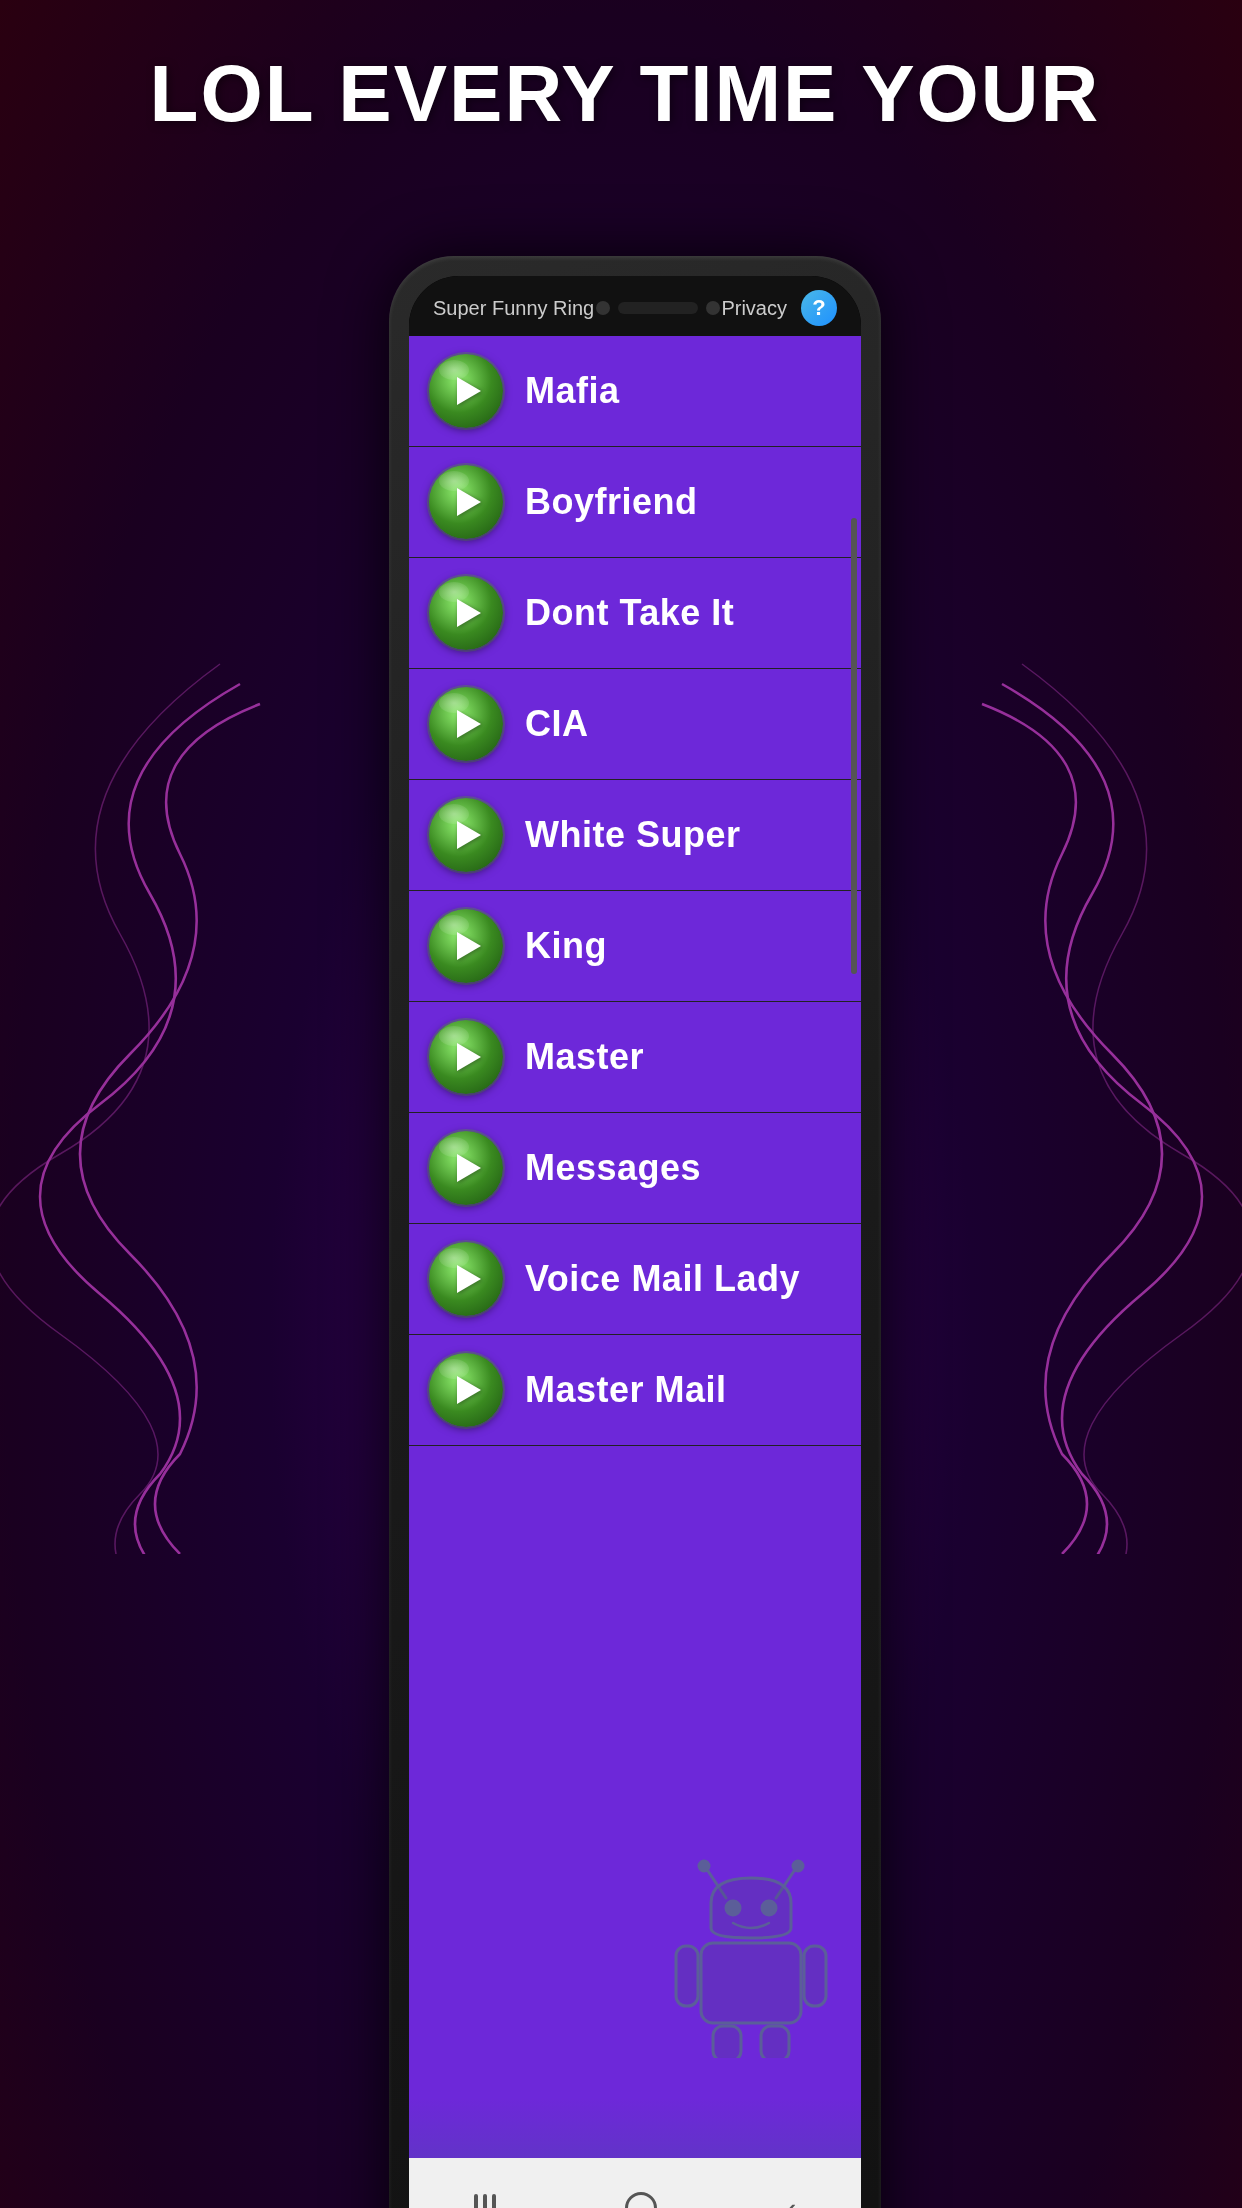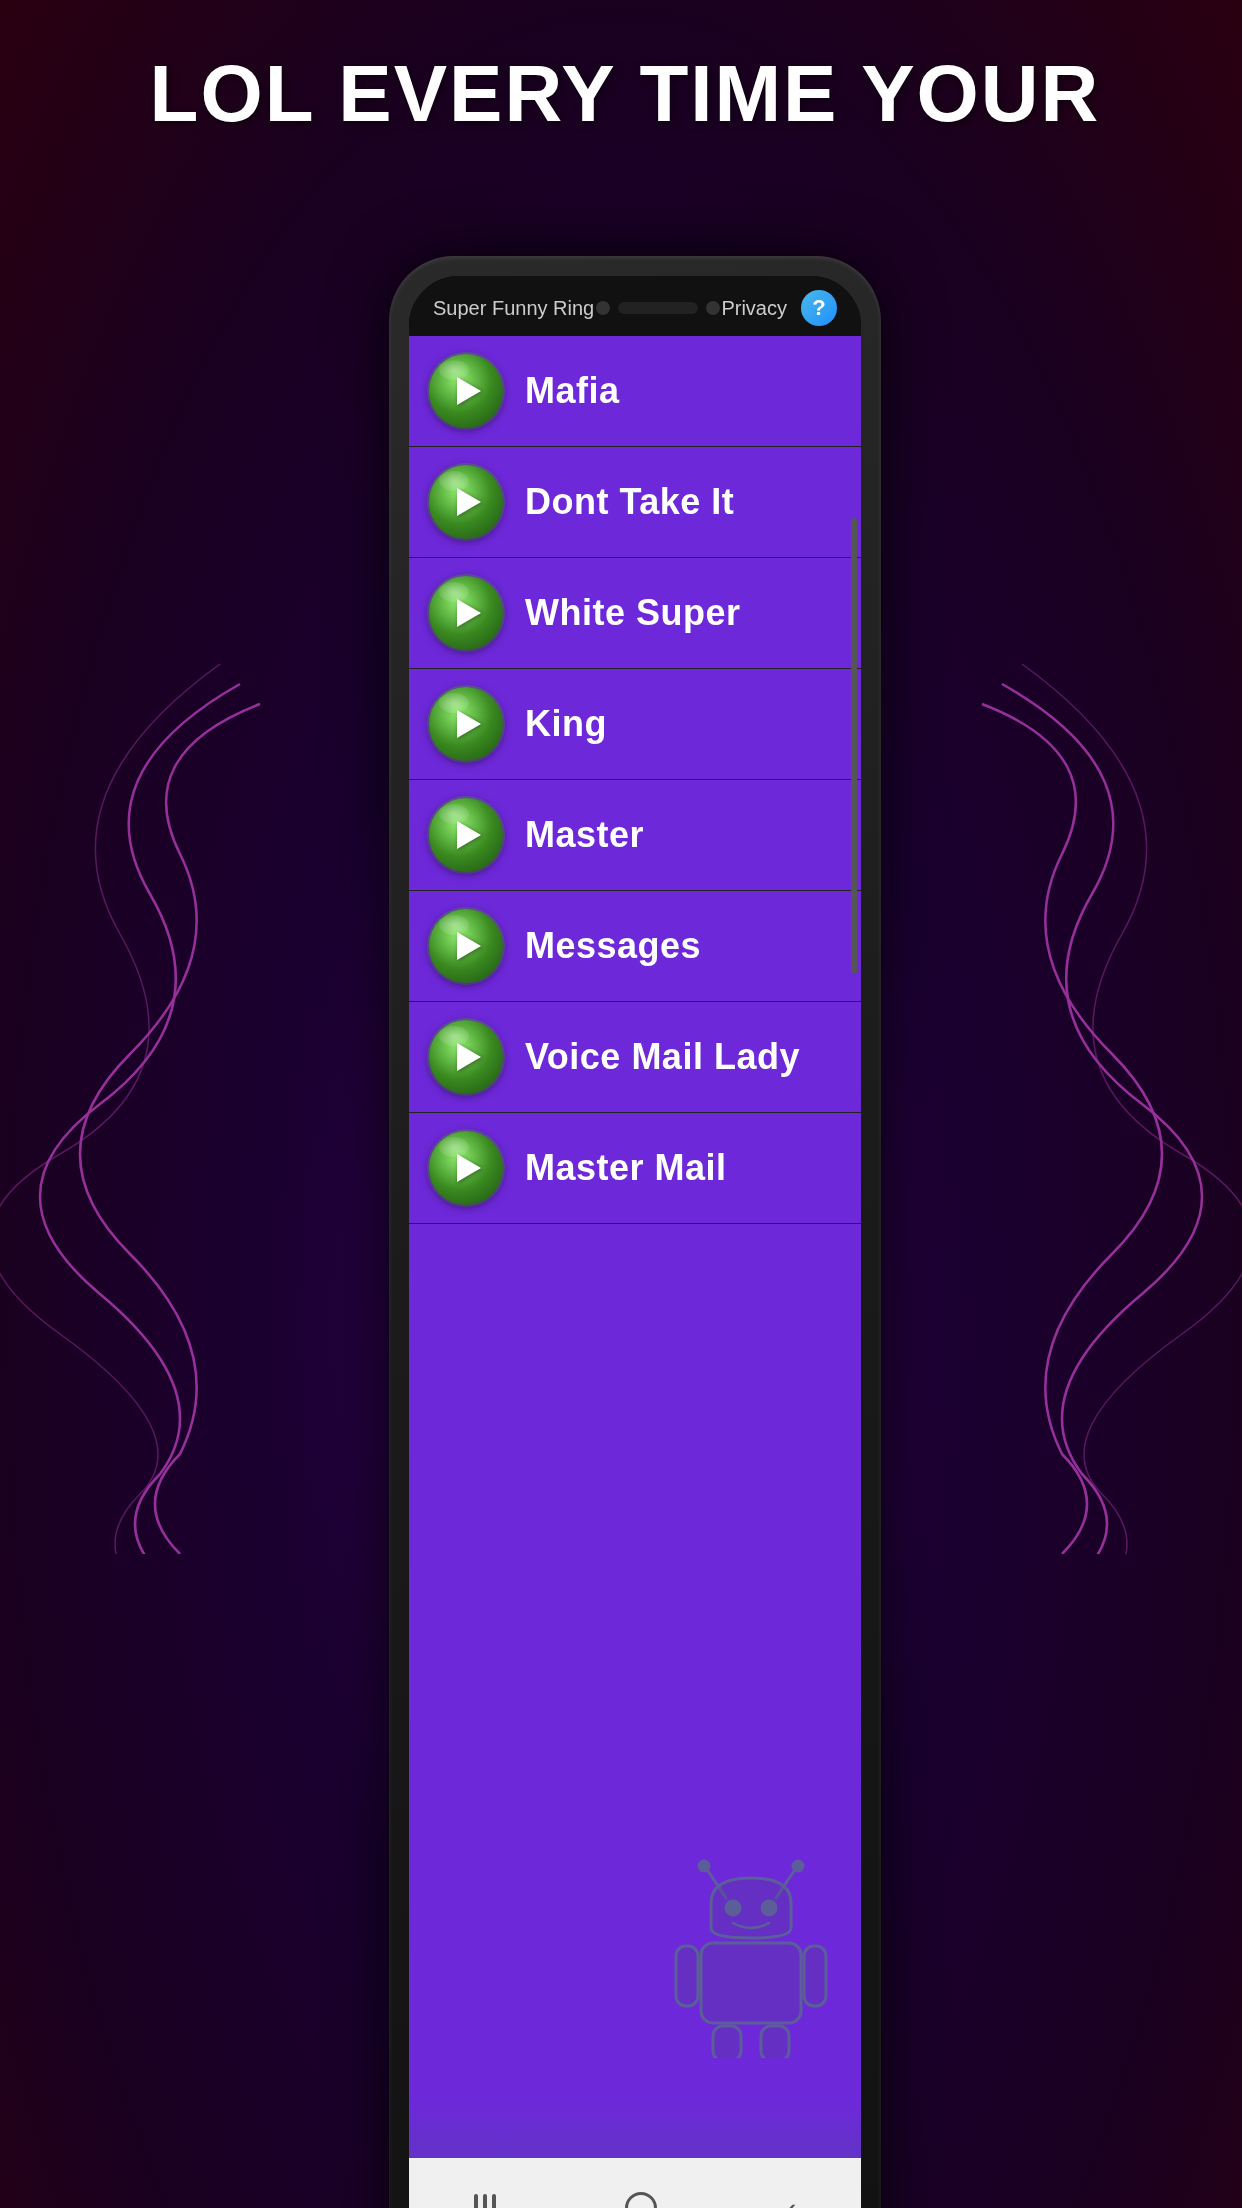--- a/index.html
+++ b/index.html
@@ -342,28 +342,40 @@
 
       <div class="list-content">
 
         <div class="list-item">
           <div class="play-btn">
             <div class="play-triangle"></div>
           </div>
           <span class="item-label">Mafia</span>
         </div>
 
+        <div class="list-item">
+          <div class="play-btn">
+            <div class="play-triangle"></div>
+          </div>
+          <span class="item-label">Boyfriend</span>
+        </div>
 
         <div class="list-item">
           <div class="play-btn">
             <div class="play-triangle"></div>
           </div>
           <span class="item-label">Dont Take It</span>
         </div>
 
+        <div class="list-item">
+          <div class="play-btn">
+            <div class="play-triangle"></div>
+          </div>
+          <span class="item-label">CIA</span>
+        </div>
 
         <div class="list-item">
           <div class="play-btn">
             <div class="play-triangle"></div>
           </div>
           <span class="item-label">White Super</span>
         </div>
 
         <div class="list-item">
           <div class="play-btn">

